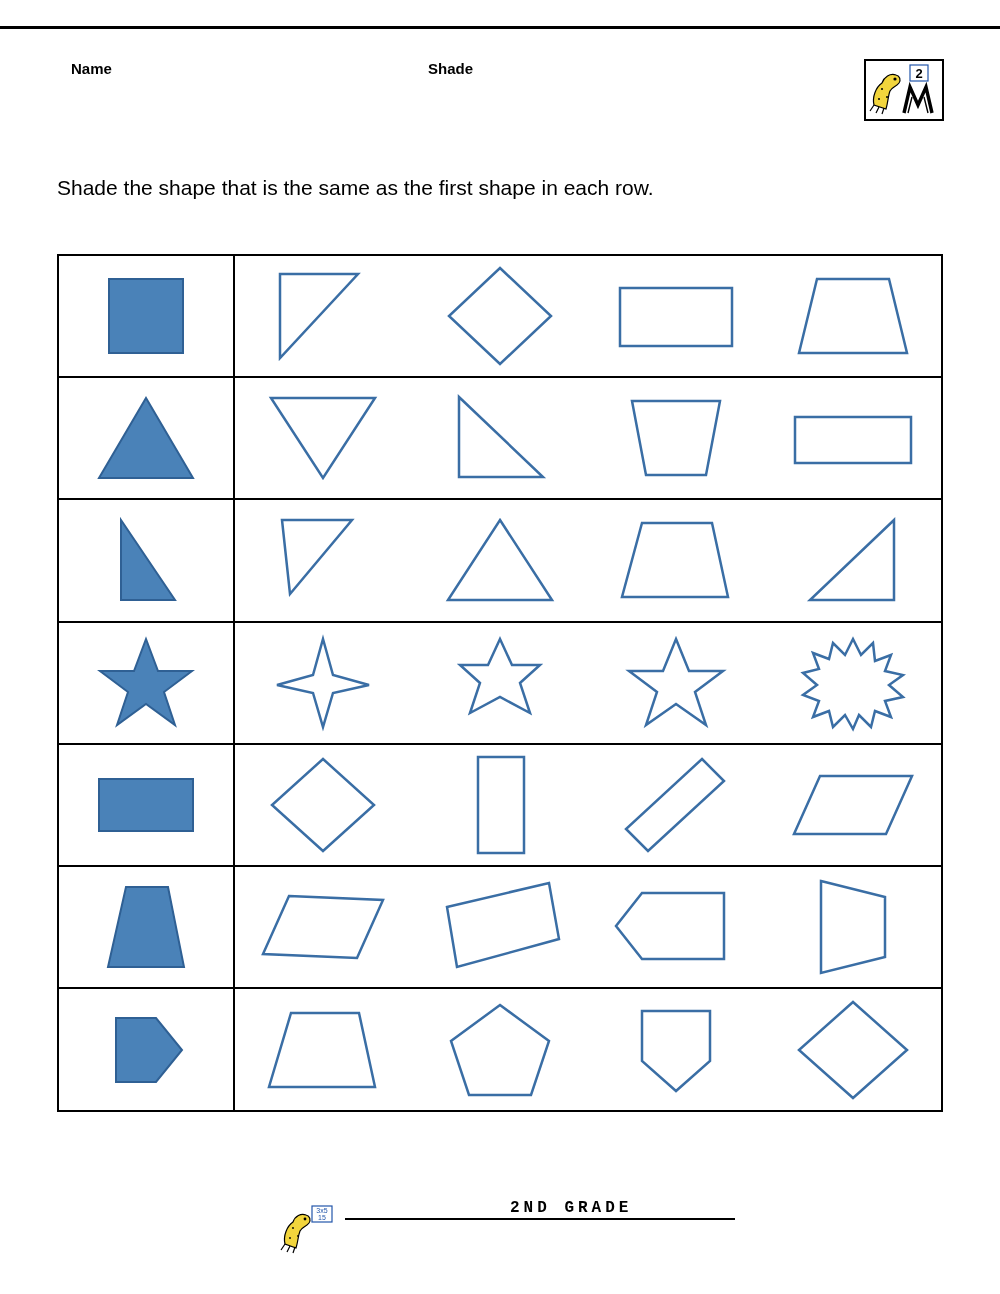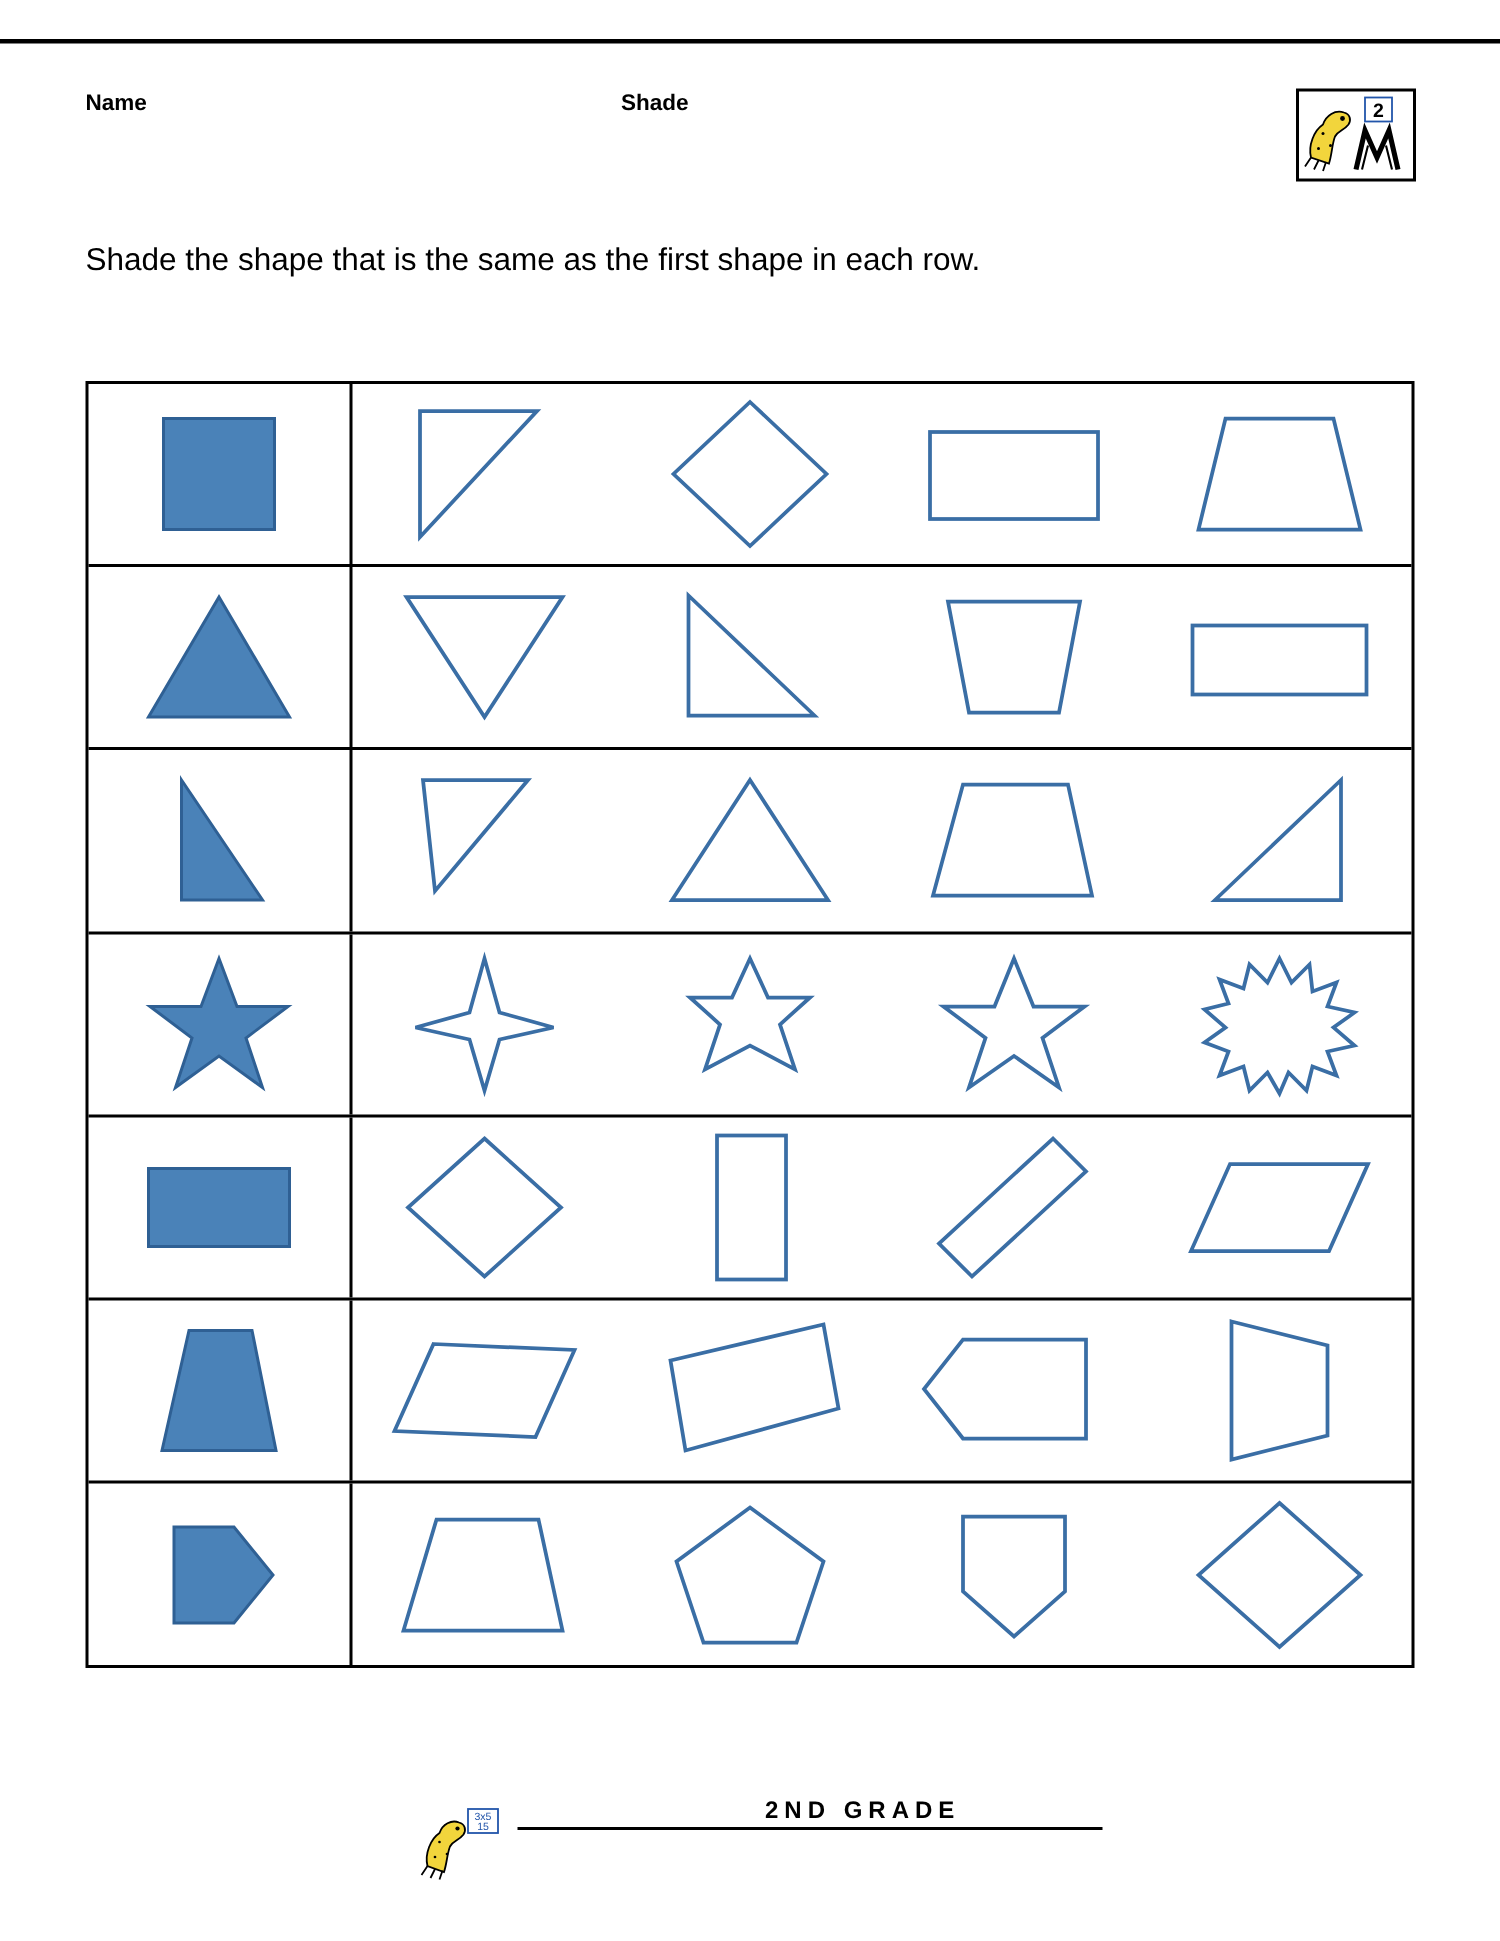--- a/index.html
+++ b/index.html
@@ -28,20 +28,21 @@
     height: 26px;
     background: #ffffff;
     border-bottom: 3px solid #000000;
   }
   .namedate {
     position: absolute;
     top: 60px;
     font-size: 15px;
     font-weight: bold;
     font-family: "Liberation Sans", sans-serif;
+    margin-left: 14px;
   }
   .name-label { left: 57px; }
   .date-label { left: 414px; }
 
   .title {
     position: absolute;
     left: 56px;
     top: 104px;
     font-size: 34px;
     font-family: "Liberation Serif", serif;
@@ -49,21 +50,21 @@
     font-weight: normal;
     color: #000;
   }
   .instr {
     position: absolute;
     left: 57px;
     font-size: 21px;
     font-family: "Liberation Sans", sans-serif;
     color: #000;
   }
-  .instr1 { top: 162px; }
+  .instr1 { top: 176px; }
   .instr2 { top: 216px; }
 
   .logo-box {
     position: absolute;
     left: 864px;
     top: 59px;
     width: 80px;
     height: 62px;
     border: 2px solid #000;
     background: #fff;
@@ -106,21 +107,21 @@
     width: 160px;
     display: flex;
     align-items: center;
     justify-content: center;
   }
   svg { display: block; overflow: visible; }
   .footer-grade {
     position: absolute;
     left: 510px;
     top: 1199px;
-    font-family: Liberation Sans, sans-serif;
+    font-family: Liberation Mono, monospace;
     font-size: 16px;
     font-weight: bold;
     letter-spacing: 4px;
     color: #000;
   }
   .footer-url {
     position: absolute;
     left: 332px;
     top: 1218px;
     font-family: "Liberation Serif", serif;

